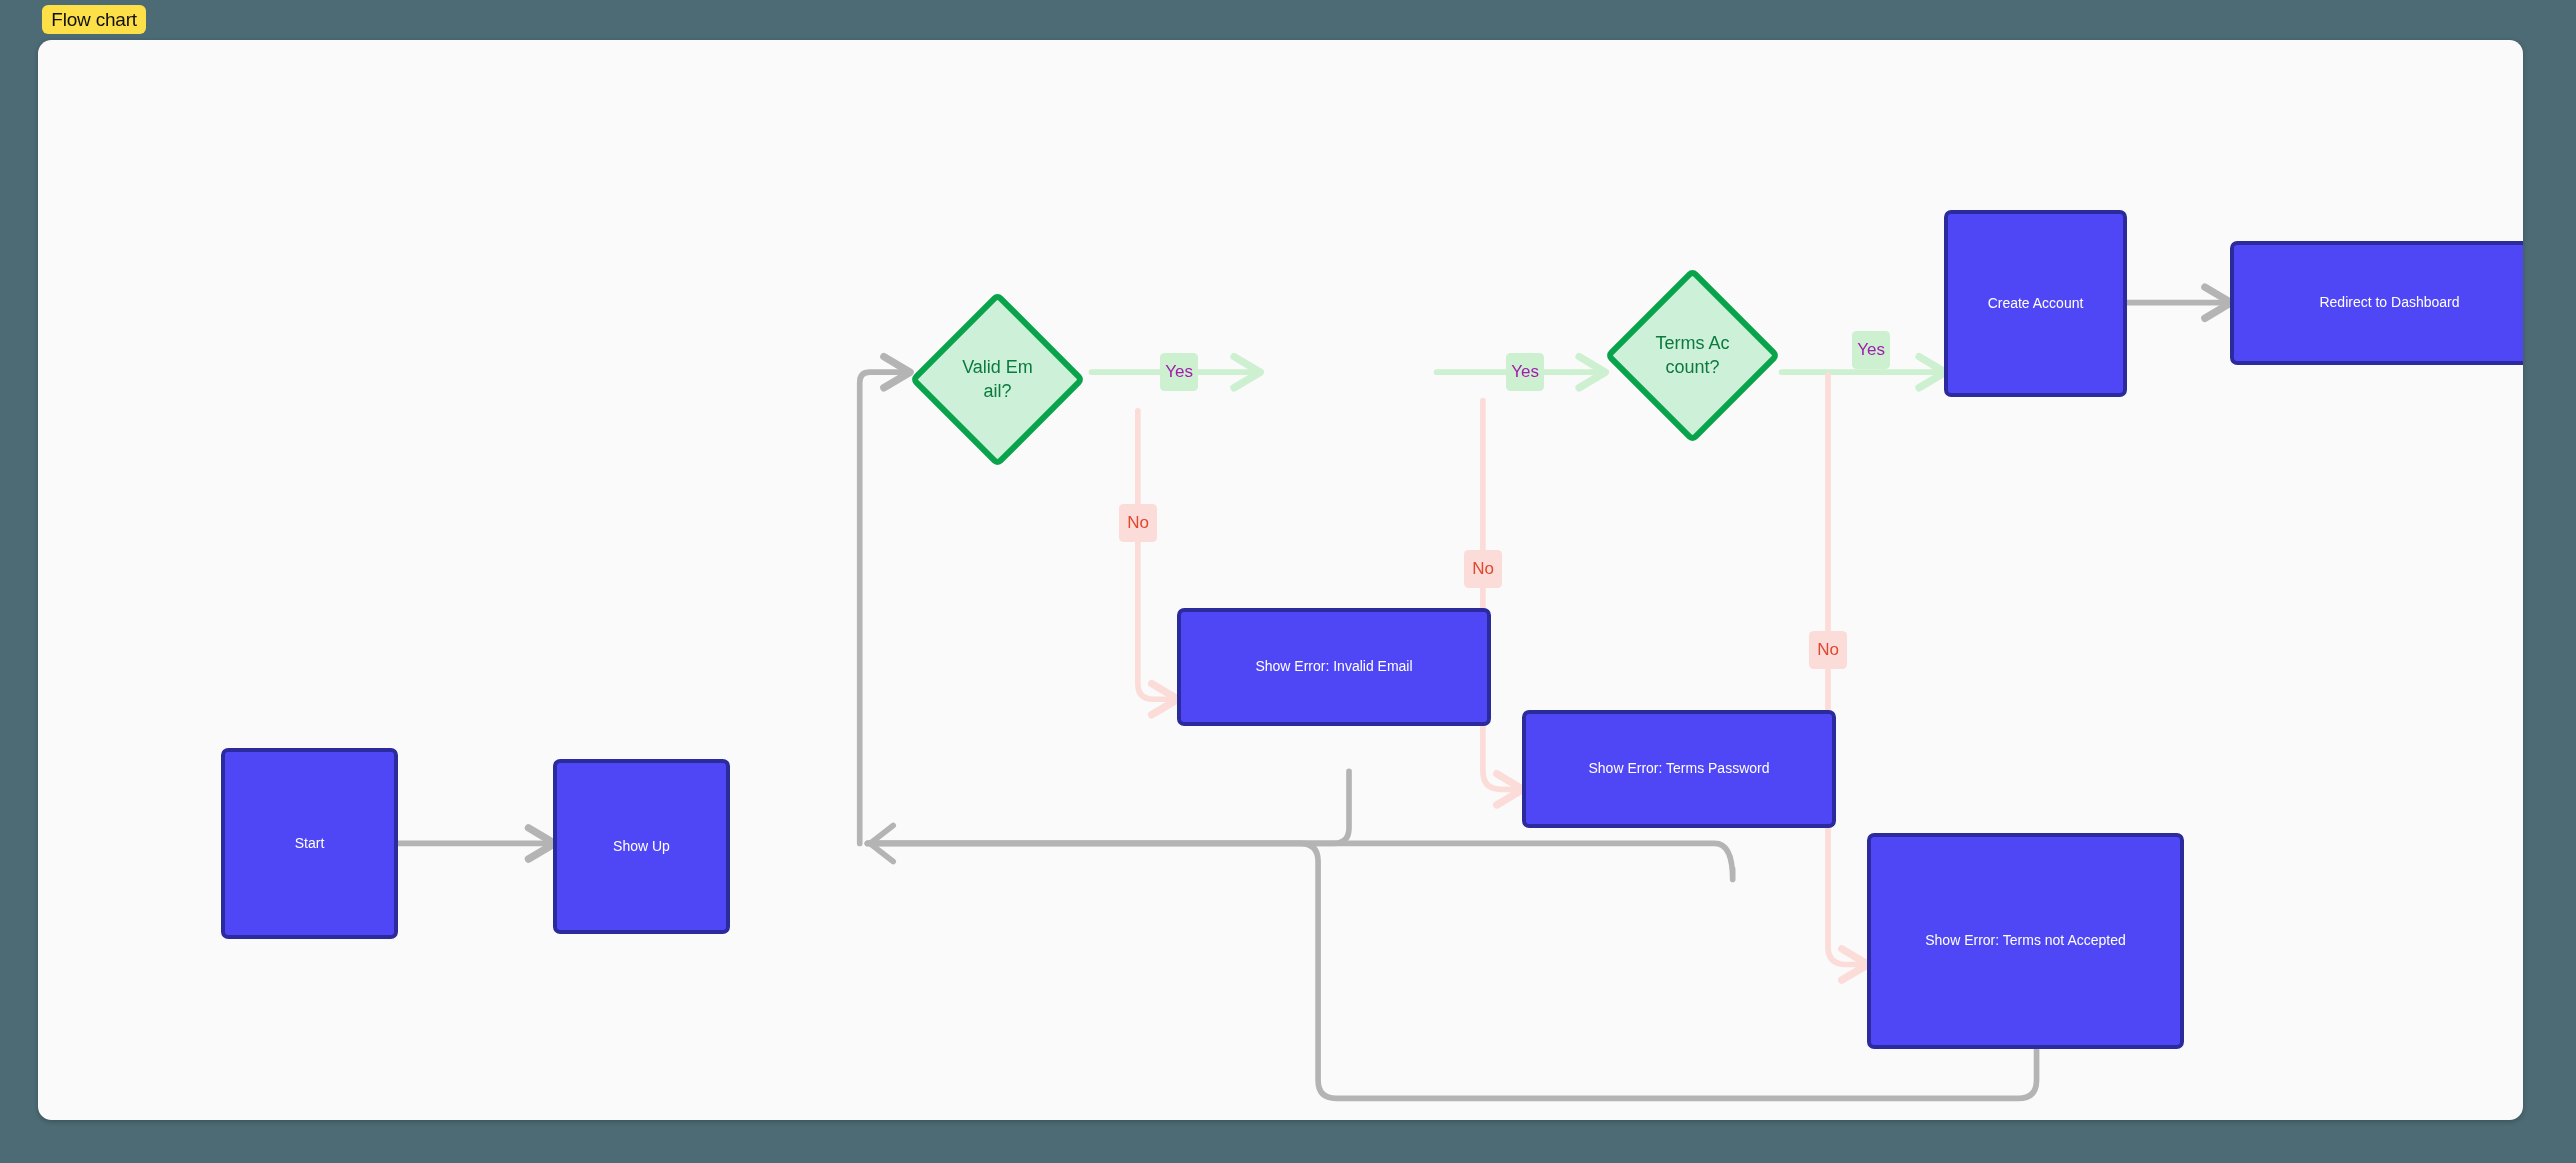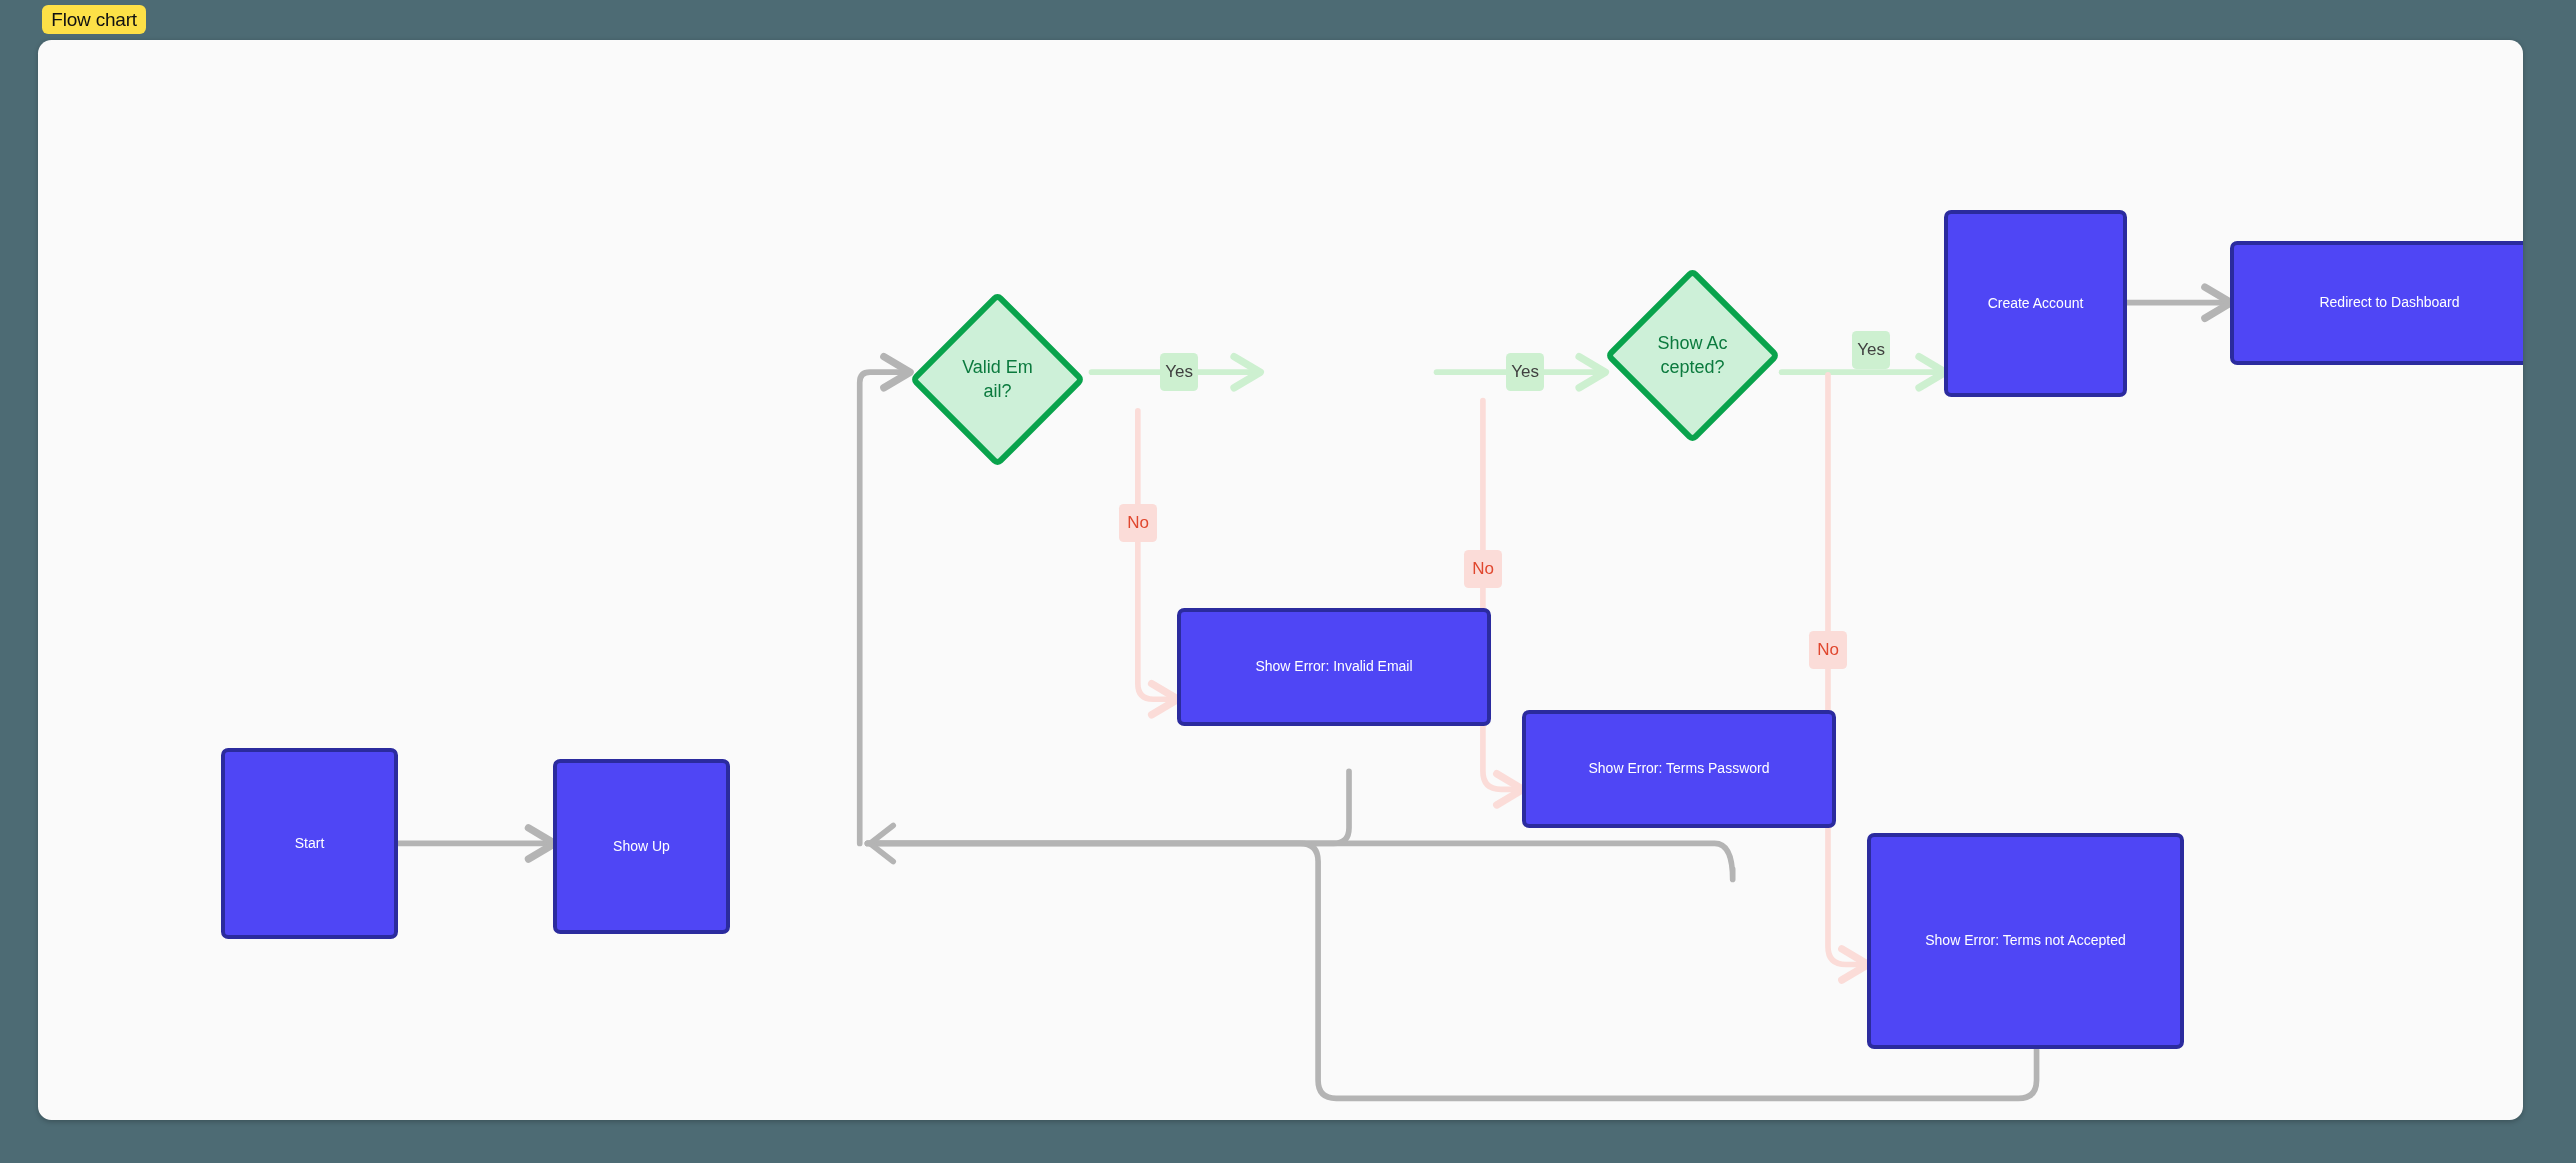--- a/index.html
+++ b/index.html
@@ -110,21 +110,21 @@
     justify-content: center;
     border-radius: 4.6px;
     font-size: 17px;
     z-index: 40;
     height: 38px;
     min-width: 38px;
     padding: 0 5.2px;
   }
   .edge-label.yes {
     background: #cdf0d0;
-    color: #404040;
+    color: #a21caf;
   }
   .edge-label.no {
     background: #fbdcd8;
     color: #e0472e;
   }
 </style>
 </head>
 <body>
 
 <div id="root">
@@ -185,21 +185,21 @@
     </div>
 
     <div class="node decision" style="left:871px; top:251px;">
       <div class="diamond-shape"></div>
       <div class="diamond-label">Valid Email?</div>
     </div>
 
 
     <div class="node decision" style="left:1566px; top:227px;">
       <div class="diamond-shape"></div>
-      <div class="diamond-label">Show Accepted?</div>
+      <div class="diamond-label">Terms Account?</div>
     </div>
 
     <div class="node process" style="left:1906px; top:170px; width:183px; height:187px;">
       <span>Create Account</span>
     </div>
 
     <div class="node process" style="left:2192px; top:201px; width:319px; height:124px;">
       <span>Redirect to Dashboard</span>
     </div>
 

